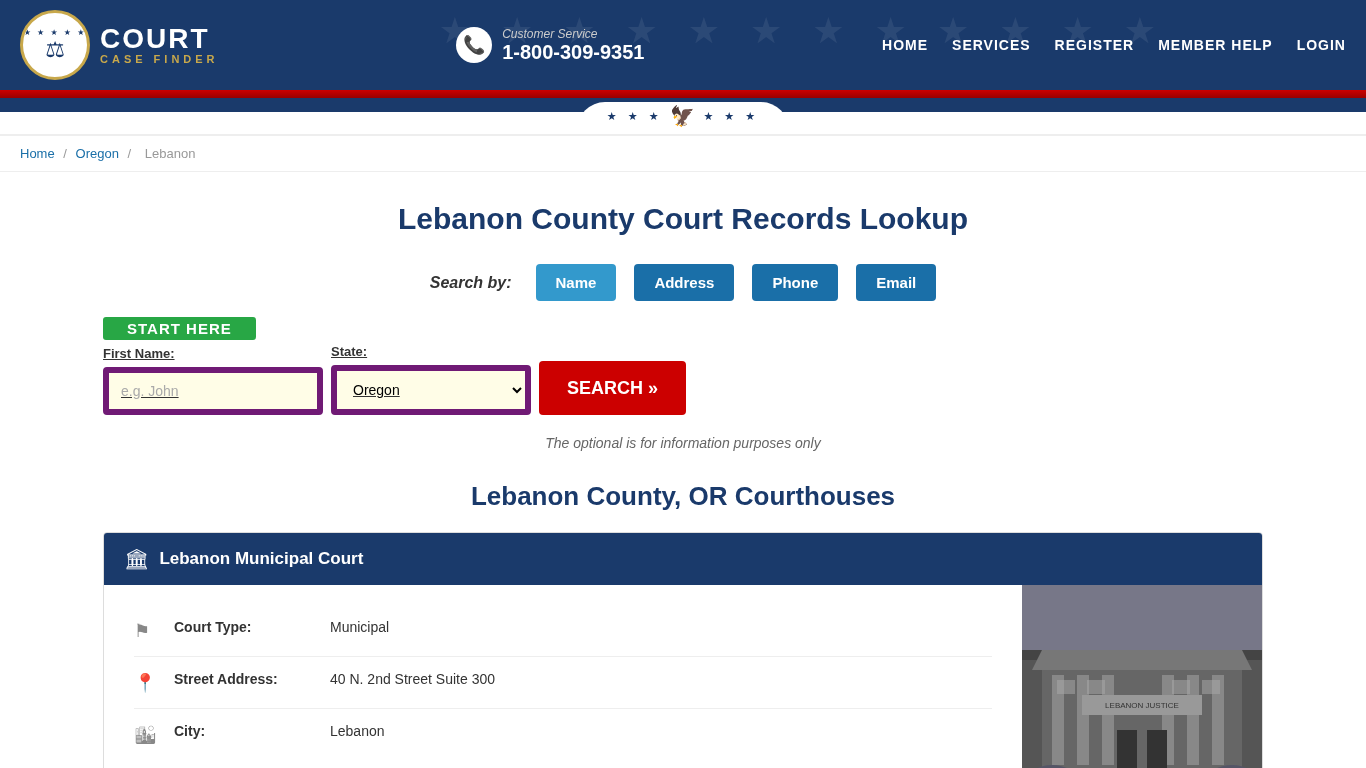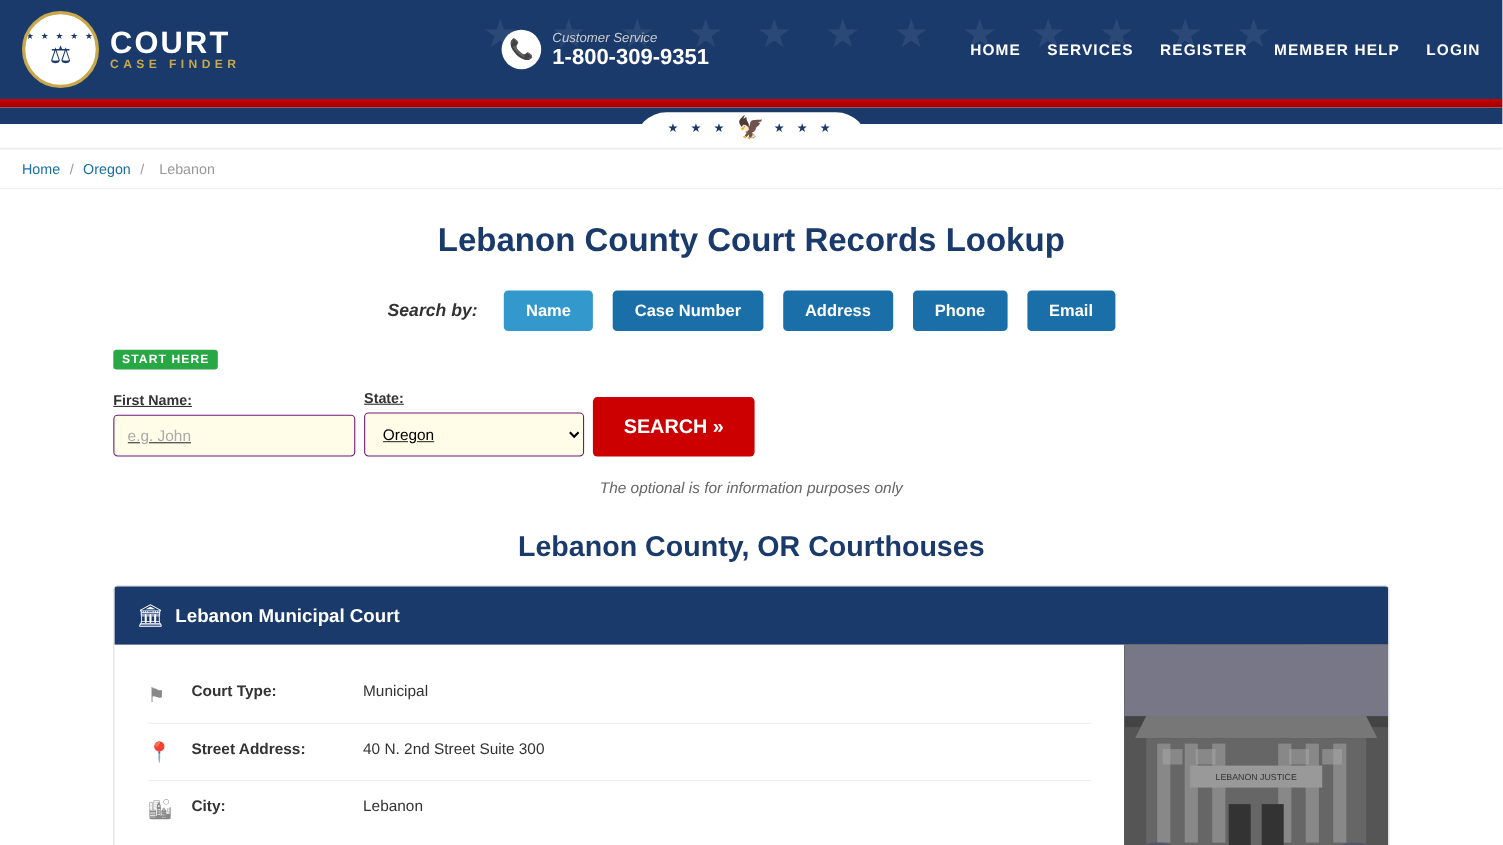--- a/index.html
+++ b/index.html
@@ -222,25 +222,25 @@
     }
     .search-tab.active {
       background: #3399cc;
     }
 
     
     .start-here-badge {
       display: inline-block;
       background: #28a745;
       color: #fff;
-      font-size: 11px;
-      font-weight: bold;
-      padding: 3px 8px;
+      font-size: 15px;
+      font-weight: bold;
+      padding: 3px 24px;
       border-radius: 3px;
-      margin-bottom: 18px;
+      margin-bottom: 4px;
       letter-spacing: 1px;
     }
 
     
     .search-form {
       display: flex;
       align-items: flex-end;
       gap: 8px;
       margin-bottom: 20px;
     }
@@ -252,21 +252,21 @@
     }
     .form-group label {
       font-size: 13px;
       font-weight: bold;
       color: #333;
     }
     .form-group input,
     .form-group select {
       padding: 10px 12px;
       font-size: 14px;
-      border: 1px solid #701a75;
+      border: 6px solid #701a75;
       border-radius: 4px;
       background: #fffde7;
       outline: none;
     }
     .form-group input::placeholder { color: #aaa; }
     .form-group.first-name input { width: 220px; }
     .form-group.last-name input { width: 220px; }
     .form-group.city input { width: 220px; }
     .form-group.state-field select { width: 200px; }
     .search-btn {
@@ -428,21 +428,20 @@
 </div>
 
 <div class="main-content">
 
   <h1 class="page-title">Lebanon County Court Records Lookup</h1>
 
   
   <div class="search-by-row">
     <span class="search-by-label">Search by:</span>
     <button class="search-tab active">Name</button>
-    <button class="search-tab">Case Number</button>
     <button class="search-tab">Address</button>
     <button class="search-tab">Phone</button>
     <button class="search-tab">Email</button>
   </div>
 
   
   <div class="start-here-badge">START HERE</div>
 
   
   <div class="search-form">

